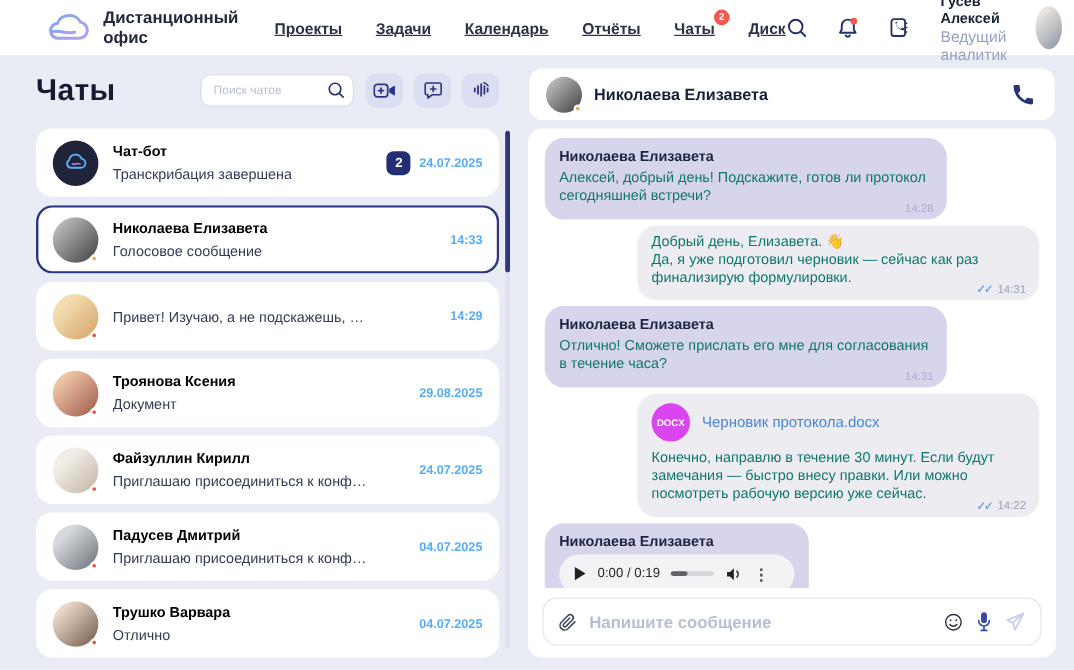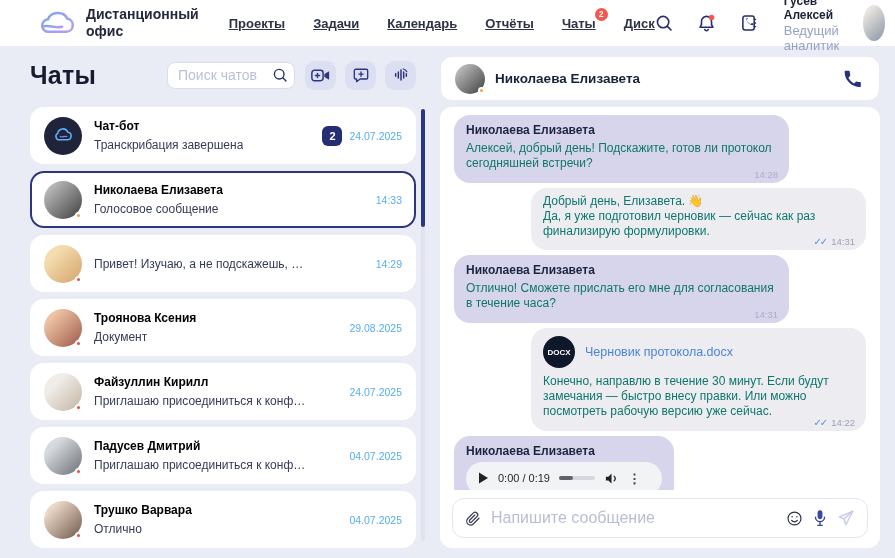--- a/index.html
+++ b/index.html
@@ -32,21 +32,21 @@
   .av-kirill  { background:linear-gradient(135deg,#f0ece7 30%,#c2b3a2); }
   .av-dmitry  { background:linear-gradient(135deg,#d6d9dd 25%,#6b6f76); }
   .av-trushko { background:linear-gradient(135deg,#ead7c8 20%,#6e5648); }
 
   
   .sidebar { position:absolute; left:30px; top:56px; width:386px; }
   .sb-head { display:flex; align-items:center; height:38px; }
   .sb-title { font-size:25px; font-weight:800; color:#161b30; letter-spacing:.3px; }
   .search { margin-left:auto; position:relative; width:128px; height:27px; }
   .search input { width:100%; height:100%; border:1px solid #d8dcec; border-radius:8px; background:#fff;
-                  padding:0 26px 0 10px; font-size:14px; color:#333; outline:none; font-family:inherit; }
+                  padding:0 26px 0 10px; font-size:10px; color:#333; outline:none; font-family:inherit; }
   .search input::placeholder { color:#b9bfd9; }
   .search .search-ic { position:absolute; right:7px; top:5px; cursor:pointer; }
   .sb-actions { display:flex; gap:9px; margin-left:10px; }
   .action-btn { width:31px; height:29px; border-radius:9px; background:#dcdff1; border:none;
                 display:flex; align-items:center; justify-content:center; cursor:pointer; }
   .list-wrap { position:relative; margin-top:13px; }
   .chat-list { display:flex; flex-direction:column; gap:7px; }
   .chat-card { height:57px; background:#fff; border-radius:14px; display:flex; align-items:center;
                padding:0 14px; gap:12px; cursor:pointer; }
   .chat-card.selected { box-shadow:inset 0 0 0 2px #2b3580; }
@@ -54,21 +54,21 @@
   .status-dot { position:absolute; width:7px; height:7px; border-radius:50%; right:0; bottom:0;
                 border:2px solid #fff; }
   .status-dot.busy { background:#f4483a; }
   .status-dot.away { background:#f2a33c; }
   .chat-main { display:flex; flex-direction:column; gap:5px; min-width:0; }
   .chat-name { font-size:12px; font-weight:700; color:#000000; }
   .chat-preview { font-size:12px; color:#343b55; white-space:nowrap; overflow:hidden; text-overflow:ellipsis; max-width:212px; }
   .chat-meta { margin-left:auto; display:flex; align-items:center; gap:7px; flex-shrink:0; }
   .unread-badge { min-width:20px; height:20px; border-radius:6px; background:#232e74; color:#fff;
                   font-size:11px; font-weight:700; display:flex; align-items:center; justify-content:center; padding:0 5px; }
-  .chat-date { font-size:10.5px; font-weight:400; color:#57adf5; }
+  .chat-date { font-size:10.5px; font-weight:700; color:#57adf5; }
   .scroll-track { position:absolute; right:-9px; top:2px; width:4px; height:432px; background:#e0e2f0; border-radius:2px; cursor:pointer; }
   .scroll-thumb { width:4px; height:118px; background:#2b3580; border-radius:2px; }
 
   
   .panel { position:absolute; left:440px; top:56px; width:440px; height:492px; display:flex; flex-direction:column; }
   .conv-head { height:45px; background:#fff; border:1px solid #e9ebf4; border-radius:12px;
                display:flex; align-items:center; gap:10px; padding:0 14px; flex-shrink:0; }
   .avatar.sm { width:30px; height:30px; }
   .conv-name { font-size:13.5px; font-weight:700; color:#19203a; }
   .phone-btn { margin-left:auto; background:none; border:none; cursor:pointer; display:flex; padding:2px; }
@@ -78,34 +78,34 @@
   .bubble { position:relative; max-width:335px; border-radius:16px; padding:6px 12px 12px; }
   .bubble.in  { align-self:flex-start; background:#d7d5ec; }
   .bubble.out { align-self:flex-end; background:#ededf1; }
   .msg-author { font-size:12px; font-weight:700; color:#1d2440; margin:2px 0 4px; }
   .msg-text { font-size:12px; color:#0f766e; line-height:1.24; white-space:pre-line; }
   .msg-time { position:absolute; right:11px; bottom:3px; display:flex; gap:3px; align-items:center;
               font-size:9.5px; color:#aeabce; }
   .bubble.out .msg-time { color:#9aa0b5; }
   .checks { color:#4f8fe0; font-size:10px; letter-spacing:-2px; padding-right:2px; }
   .attach { display:flex; align-items:center; gap:10px; margin:2px 0 6px; cursor:pointer; }
-  .attach-badge { width:32px; height:32px; border-radius:50%; background:#0f172a; color:#fff;
+  .attach-badge { width:32px; height:32px; border-radius:50%; background:#d946ef; color:#fff;
                   font-size:8px; font-weight:700; display:flex; align-items:center; justify-content:center; flex-shrink:0; }
   .attach-name { font-size:12.5px; color:#4a84d8; }
   .bubble .player { background:#f1f3f4; border-radius:17px; height:33px; display:flex; align-items:center;
                     gap:9px; padding:0 10px 0 12px; width:196px; margin-bottom:4px; }
   .play-btn { display:flex; cursor:pointer; }
   .player-time { font-size:11px; color:#1f2328; white-space:nowrap; }
   .player-track { width:36px; height:4px; border-radius:2px; background:#d4d7db; position:relative; cursor:pointer; }
   .player-fill { position:absolute; left:0; top:0; height:4px; width:40%; background:#5f6368; border-radius:2px; }
   .vol { display:flex; cursor:pointer; }
   .kebab { color:#40454d; font-size:13px; font-weight:700; cursor:pointer; line-height:1; }
   .composer { margin-top:8px; height:40px; border:1.5px solid #e3e6f0; border-radius:12px;
               display:flex; align-items:center; gap:10px; padding:0 12px; flex-shrink:0; }
-  .composer input { flex:1; border:none; outline:none; font-size:16px; color:#333; background:transparent; font-family:inherit; }
+  .composer input { flex:1; border:none; outline:none; font-size:14px; color:#333; background:transparent; font-family:inherit;font-weight:bold; }
   .composer input::placeholder { color:#b8bed3; }
   .composer .cicon { display:flex; cursor:pointer; }
 </style>
 </head>
 <body>
 
 <div class="app">
 
   <header class="hdr">
     <div class="logo">

